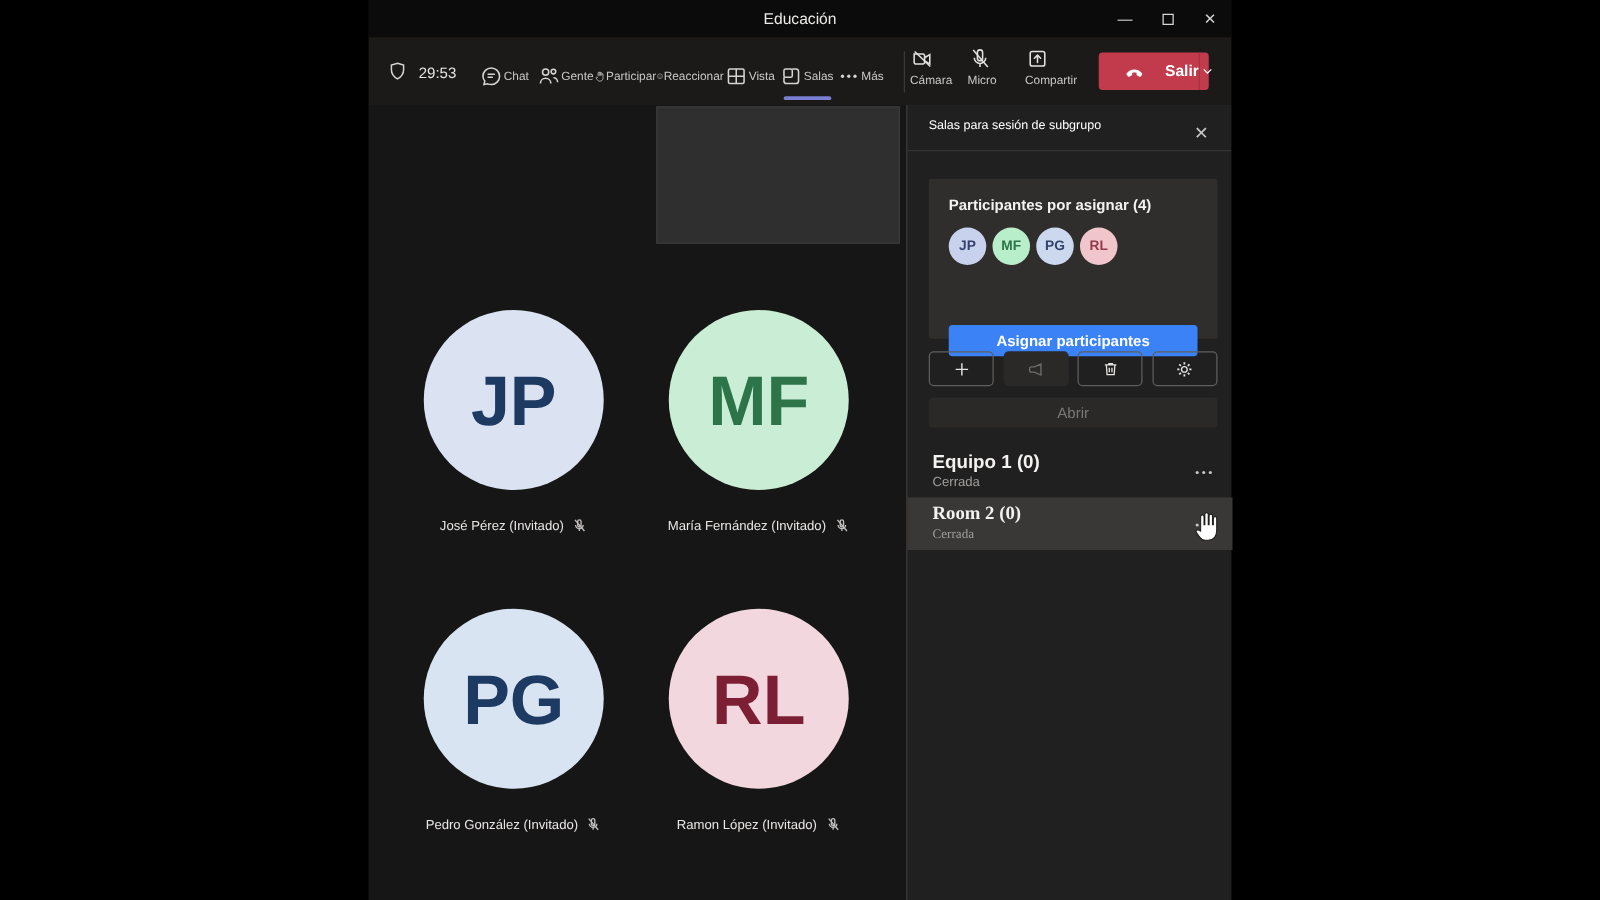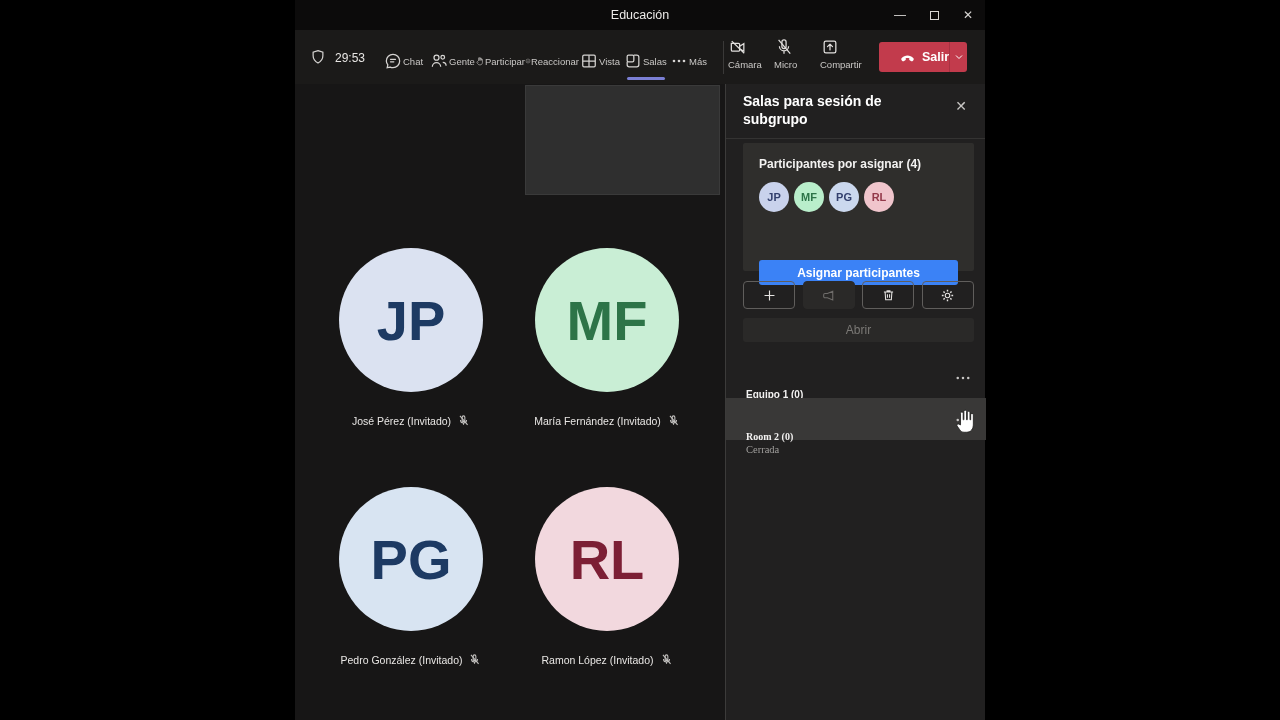--- a/index.html
+++ b/index.html
@@ -27,40 +27,40 @@
   .tab svg, .dev svg { width:20px; height:20px; }
   .w46{width:46px}.w50{width:50px}.w54{width:54px}.w44{width:44px}
   .tab.active::after { content:""; position:absolute; bottom:4px; left:50%; transform:translateX(-50%);
                        width:38px; height:3.5px; border-radius:2px; background:var(--underline,#7b7fd4); }
   .tb-divider { position:absolute; left:428px; top:11px; width:1px; height:33px; background:#3a3938; }
   .devices { position:absolute; left:433px; top:0; height:54px; display:flex; }
   .dev { width:46px; height:54px; padding-top:7px; display:flex; flex-direction:column; align-items:flex-start;
          color:#e2e0de; cursor:pointer; }
   .leave { position:absolute; right:18px; top:12px; height:30px; width:88px; border-radius:3px;
            background:#c23b4c; display:flex; align-items:stretch; cursor:pointer; }
-  .leave-main { flex:1; display:flex; align-items:center; justify-content:space-between; gap:6px;
+  .leave-main { flex:1; display:flex; align-items:center; justify-content:space-between; gap:16px;
                 color:#fff; font-size:12.5px; font-weight:bold;margin-left:20px; }
   .leave-chevron { width:22px; border-left:1px solid #a93242; display:flex; align-items:center; justify-content:center; color:#fff; }
 
   
   .stage { position:absolute; left:0; top:84px; width:430px; height:636px; background:#171616; }
   .selfview { position:absolute; left:230px; top:1px; width:195px; height:110px; background:#2f2f2f;
               border:1px solid #3a3a3a; }
   .tile { position:absolute; width:196px; text-align:center; }
   .big-avatar { width:144px; height:144px; border-radius:50%; margin:0 auto; display:flex;
                 align-items:center; justify-content:center; font-size:56px; font-weight:bold; }
   .name-row { margin-top:22px; display:flex; align-items:center; justify-content:center; gap:6px;
               color:#e8e6e4; font-size:10.5px; }
   .name-row svg { width:13px; height:13px; color:#c3c1bf; flex:none; }
 
   
   .panel { position:absolute; left:430px; top:84px; width:260px; height:636px; background:#212020;
            border-left:1px solid #3c3b3a; }
   .panel-header { position:relative; padding:8px 40px 10px 17px; border-bottom:1px solid #343332; }
-  .panel-title { color:#fff; font-size:14px; font-weight:bold; line-height:18px; }
+  .panel-title { color:#fff; font-size:10px; font-weight:normal; line-height:18px; }
   .panel-close { position:absolute; right:14px; top:12px; width:20px; height:20px; color:#c8c6c4;
                  font-size:14px; display:flex; align-items:center; justify-content:center; cursor:pointer; }
   .card { position:absolute; left:17px; top:59px; width:231px; height:128px; background:#2f2e2c;
           border-radius:2px; padding:14px 16px; }
   .card-label { color:#f3f2f1; font-size:12px; font-weight:bold; }
   .chip-row { display:flex; gap:5px; margin-top:11px; }
   .chip { width:30px; height:30px; border-radius:50%; display:flex; align-items:center; justify-content:center;
           font-size:11px; font-weight:bold; }
   .assign-btn { margin-top:13px; width:100%; height:25px; border:none; border-radius:3px;
                 background:var(--accent,#5b5fc7); color:#fff; font-size:12px; font-weight:bold;
@@ -68,21 +68,21 @@
   .actions { position:absolute; left:17px; top:197px; width:231px; display:flex; justify-content:space-between; }
   .action-btn { width:52px; height:28px; border-radius:4px; border:1px solid #605e5c; background:transparent;
                 color:#e6e4e2; display:flex; align-items:center; justify-content:center; cursor:pointer; }
   .action-btn svg { width:17px; height:17px; }
   .action-btn.disabled { background:#2a2928; border-color:#2a2928; color:#6f6d6b; cursor:default; }
   .open-btn { position:absolute; left:17px; top:234px; width:231px; height:24px; background:#2a2928;
               border:none; border-radius:3px; color:#7b7976; font-size:12px; font-family:inherit; cursor:default; }
   .rooms { position:absolute; left:0; top:272px; width:260px; }
   .room-row { position:relative; height:42px; padding:5px 36px 0 20px; cursor:pointer; }
   .room-row.hover { background:#393837;font-family:Liberation Serif, serif; }
-  .room-name { color:#f3f2f1; font-size:10px; font-weight:bold;margin-top:28px; }
+  .room-name { color:#f3f2f1; font-size:15px; font-weight:bold; }
   .room-status { color:#a19f9d; font-size:10.5px; margin-top:2px; }
   .room-more { position:absolute; right:14px; top:13px; width:18px; height:16px; color:#c8c6c4; cursor:pointer; }
   .cursor { position:absolute; left:226px; top:322px; width:28px; height:28px; pointer-events:none; }
 </style>
 </head>
 <body>
 
 <div class="app">
 
   <div class="titlebar">

